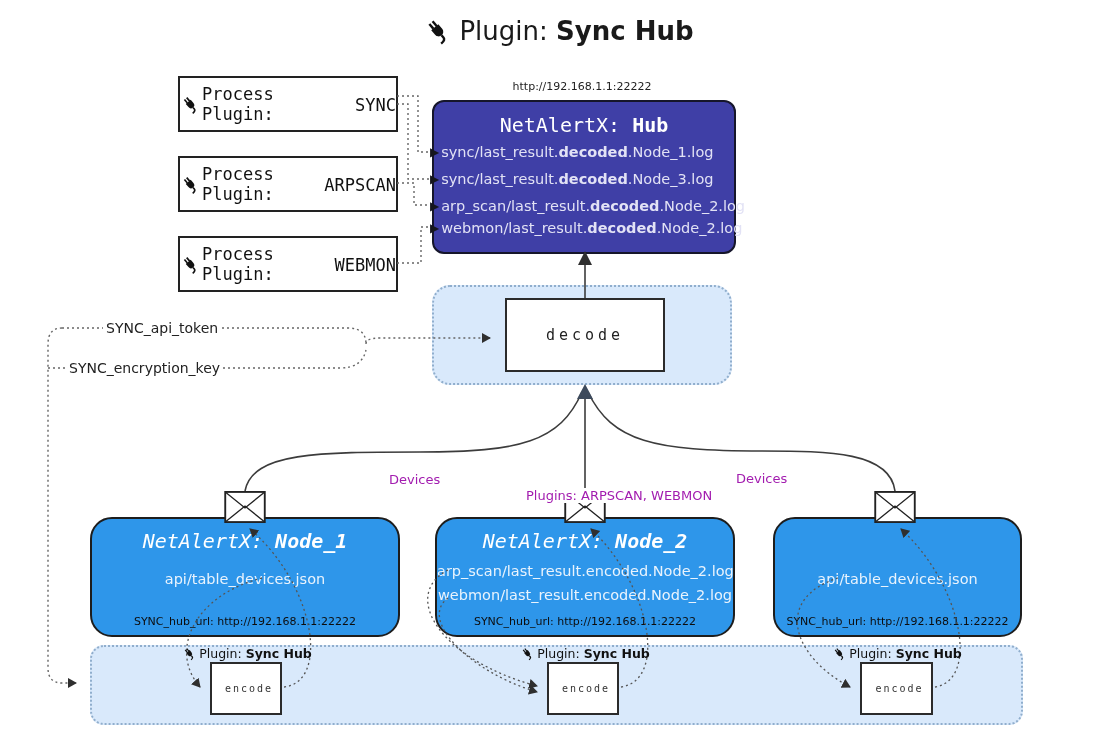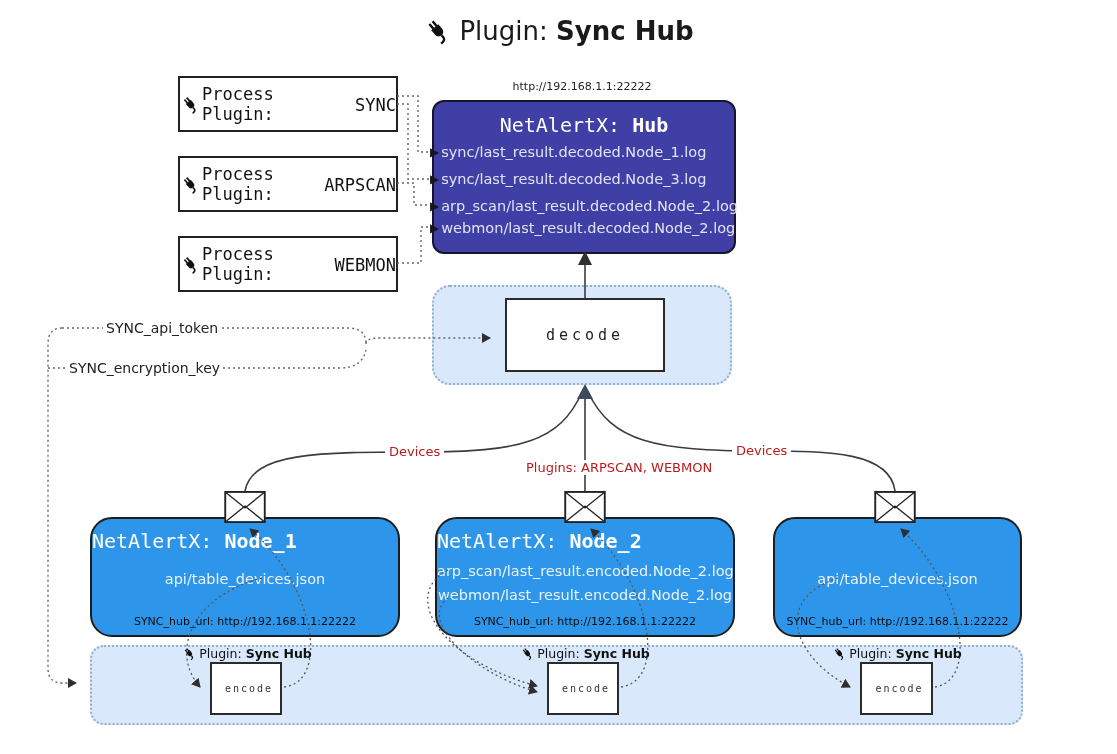--- a/index.html
+++ b/index.html
@@ -30,40 +30,40 @@
 
   
   .huburl{left:432px;top:80px;width:300px;text-align:center;font-size:11px;color:#222;z-index:2;}
   .hub{left:432px;top:100px;width:300px;height:150px;background:var(--hub);
        border:2px solid #16162b;border-radius:12px;z-index:2;}
   .hub-title{position:absolute;top:11px;left:0;width:100%;text-align:center;
              font-size:20px;color:#ffffff;}
   .hub-row{position:absolute;left:2px;display:flex;align-items:center;
            font-size:14.5px;color:#e2e2f5;white-space:nowrap;}
   .hub-row .tri{color:#16161e;font-size:12px;margin-right:2px;margin-left:-6px;}
-  .hub-row b{font-weight:normal;}
+  .hub-row b{font-weight:bold;}
 
   
   .dec-wrap{left:432px;top:285px;width:300px;height:100px;background:var(--band);
             border:2px dotted var(--band-border);border-radius:18px;z-index:1;box-sizing:border-box;}
   .dec-box{left:505px;top:298px;width:160px;height:74px;background:#fff;border:2px solid #2b2b2b;
            display:flex;align-items:center;justify-content:center;font-size:15px;
            letter-spacing:4px;color:#222;z-index:2;box-sizing:border-box;}
 
   
   .tok{font-size:14px;color:#222;background:#fff;padding:0 3px;z-index:6;white-space:nowrap;}
 
   
-  .edge{font-size:13px;color:#b91c1c;background:#fff;padding:0 4px;z-index:6;white-space:nowrap;}
+  .edge{font-size:13px;color:#a21caf;background:#fff;padding:0 4px;z-index:6;white-space:nowrap;margin-top:28px;}
 
   
   .node{top:517px;height:120px;background:var(--node);border:2px solid #1d1d1d;
         border-radius:22px;z-index:2;box-sizing:border-box;}
-  .node-title{position:absolute;top:10px;left:0;width:100%;text-align:left;
-              font-size:20px;color:#fff;white-space:nowrap;}
+  .node-title{position:absolute;top:10px;left:0;width:100%;text-align:center;
+              font-size:20px;color:#fff;white-space:nowrap;font-style:italic;}
   .node-line{position:absolute;left:0;width:100%;text-align:center;font-size:14.5px;
              color:#e9f3fd;white-space:nowrap;}
   .node-url{position:absolute;bottom:7px;left:0;width:100%;text-align:center;
             font-size:11px;color:#0d0d0d;white-space:nowrap;}
 
   
   .band{left:90px;top:645px;width:933px;height:80px;background:var(--band);
         border:2px dotted var(--band-border);border-radius:14px;z-index:1;box-sizing:border-box;}
   .band-label{top:646px;width:170px;display:flex;align-items:center;justify-content:center;
               gap:2px;font-size:12.5px;color:#111;z-index:6;}

